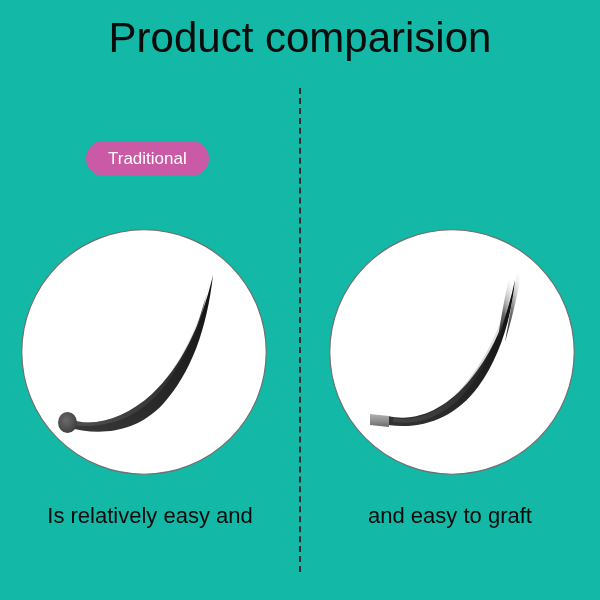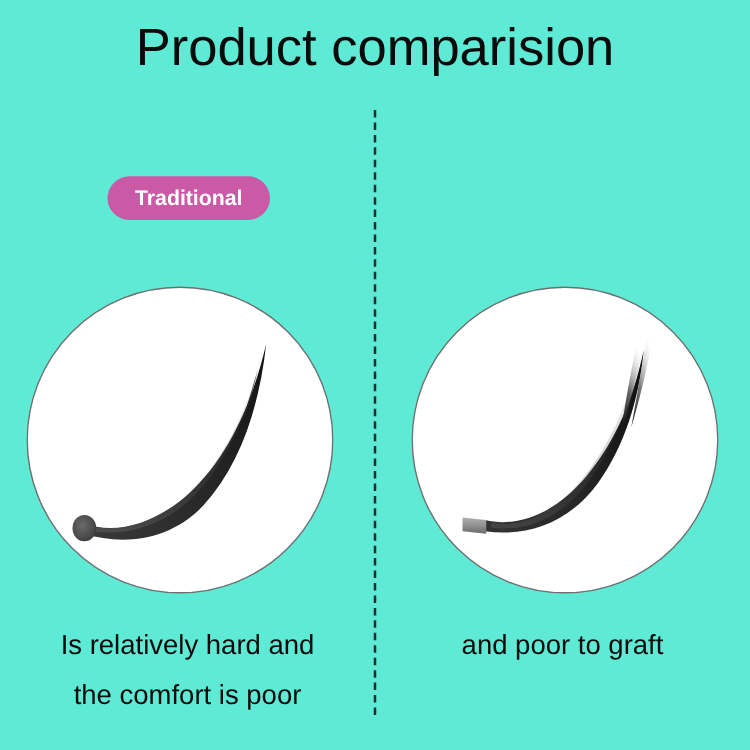--- a/index.html
+++ b/index.html
@@ -12,21 +12,21 @@
     height: 600px;
     overflow: hidden;
     font-family: "Liberation Sans", sans-serif;
     color: #111111;
     position: relative;
   }
   .page {
     position: relative;
     width: 600px;
     height: 600px;
-    background: #5eead4;
+    background: #14b8a6;
   }
 
   
   .title {
     position: absolute;
     left: 0;
     top: 14px;
     width: 600px;
     text-align: center;
     font-size: 42px;
@@ -64,21 +64,20 @@
     height: 35px;
     border-radius: 18px;
     background: #ca59a6;
     color: #ffffff;
     font-size: 17px;
     line-height: 35px;
     text-align: center;
     white-space: nowrap;
     box-sizing: border-box;
     padding: 0 22px;
-    font-weight: bold;
   }
   .badge-left  { left: 86px; }
   .badge-right { left: 92px; }
 
   
   .circle-wrap {
     position: absolute;
     top: 228px;
     width: 246px;
     height: 248px;
@@ -156,22 +155,21 @@
 
         <path d="M 188,54
                  C 184,76 178,98 170,118
                  C 177,96 183,74 192,45 Z" fill="url(#gTradTipFade)"></path>
 
         <ellipse cx="46.5" cy="194.5" rx="9.5" ry="10.5" fill="url(#gTradCap)"></ellipse>
       </svg>
     </div>
 
     <div class="caption caption-left">
-      <span class="line">Is relatively hard and</span>
-      <span class="line">the comfort is poor</span>
+      <span class="line">Is relatively easy and</span>
     </div>
   </div>
 
   <div class="col col-right">
 
 
     <div class="circle-wrap circle-wrap-right">
       <svg width="246" height="248" viewBox="0 0 246 248" xmlns="http://www.w3.org/2000/svg">
         <defs>
           <linearGradient id="gDualFiber" x1="0" y1="1" x2="1" y2="0">
@@ -222,17 +220,17 @@
 
         <path d="M 193,44
                  C 188,70 182,94 176,114
                  C 180,92 184,68 189,40 Z" fill="url(#gTipB)"></path>
 
         <path d="M 41,186 L 60,188 L 60,199 L 41,197 Z" fill="url(#gDualBase)"></path>
       </svg>
     </div>
 
     <div class="caption caption-right">
-      <span class="line">and poor to graft</span>
+      <span class="line">and easy to graft</span>
     </div>
   </div>
 
 </div>
 
 </body></html>

